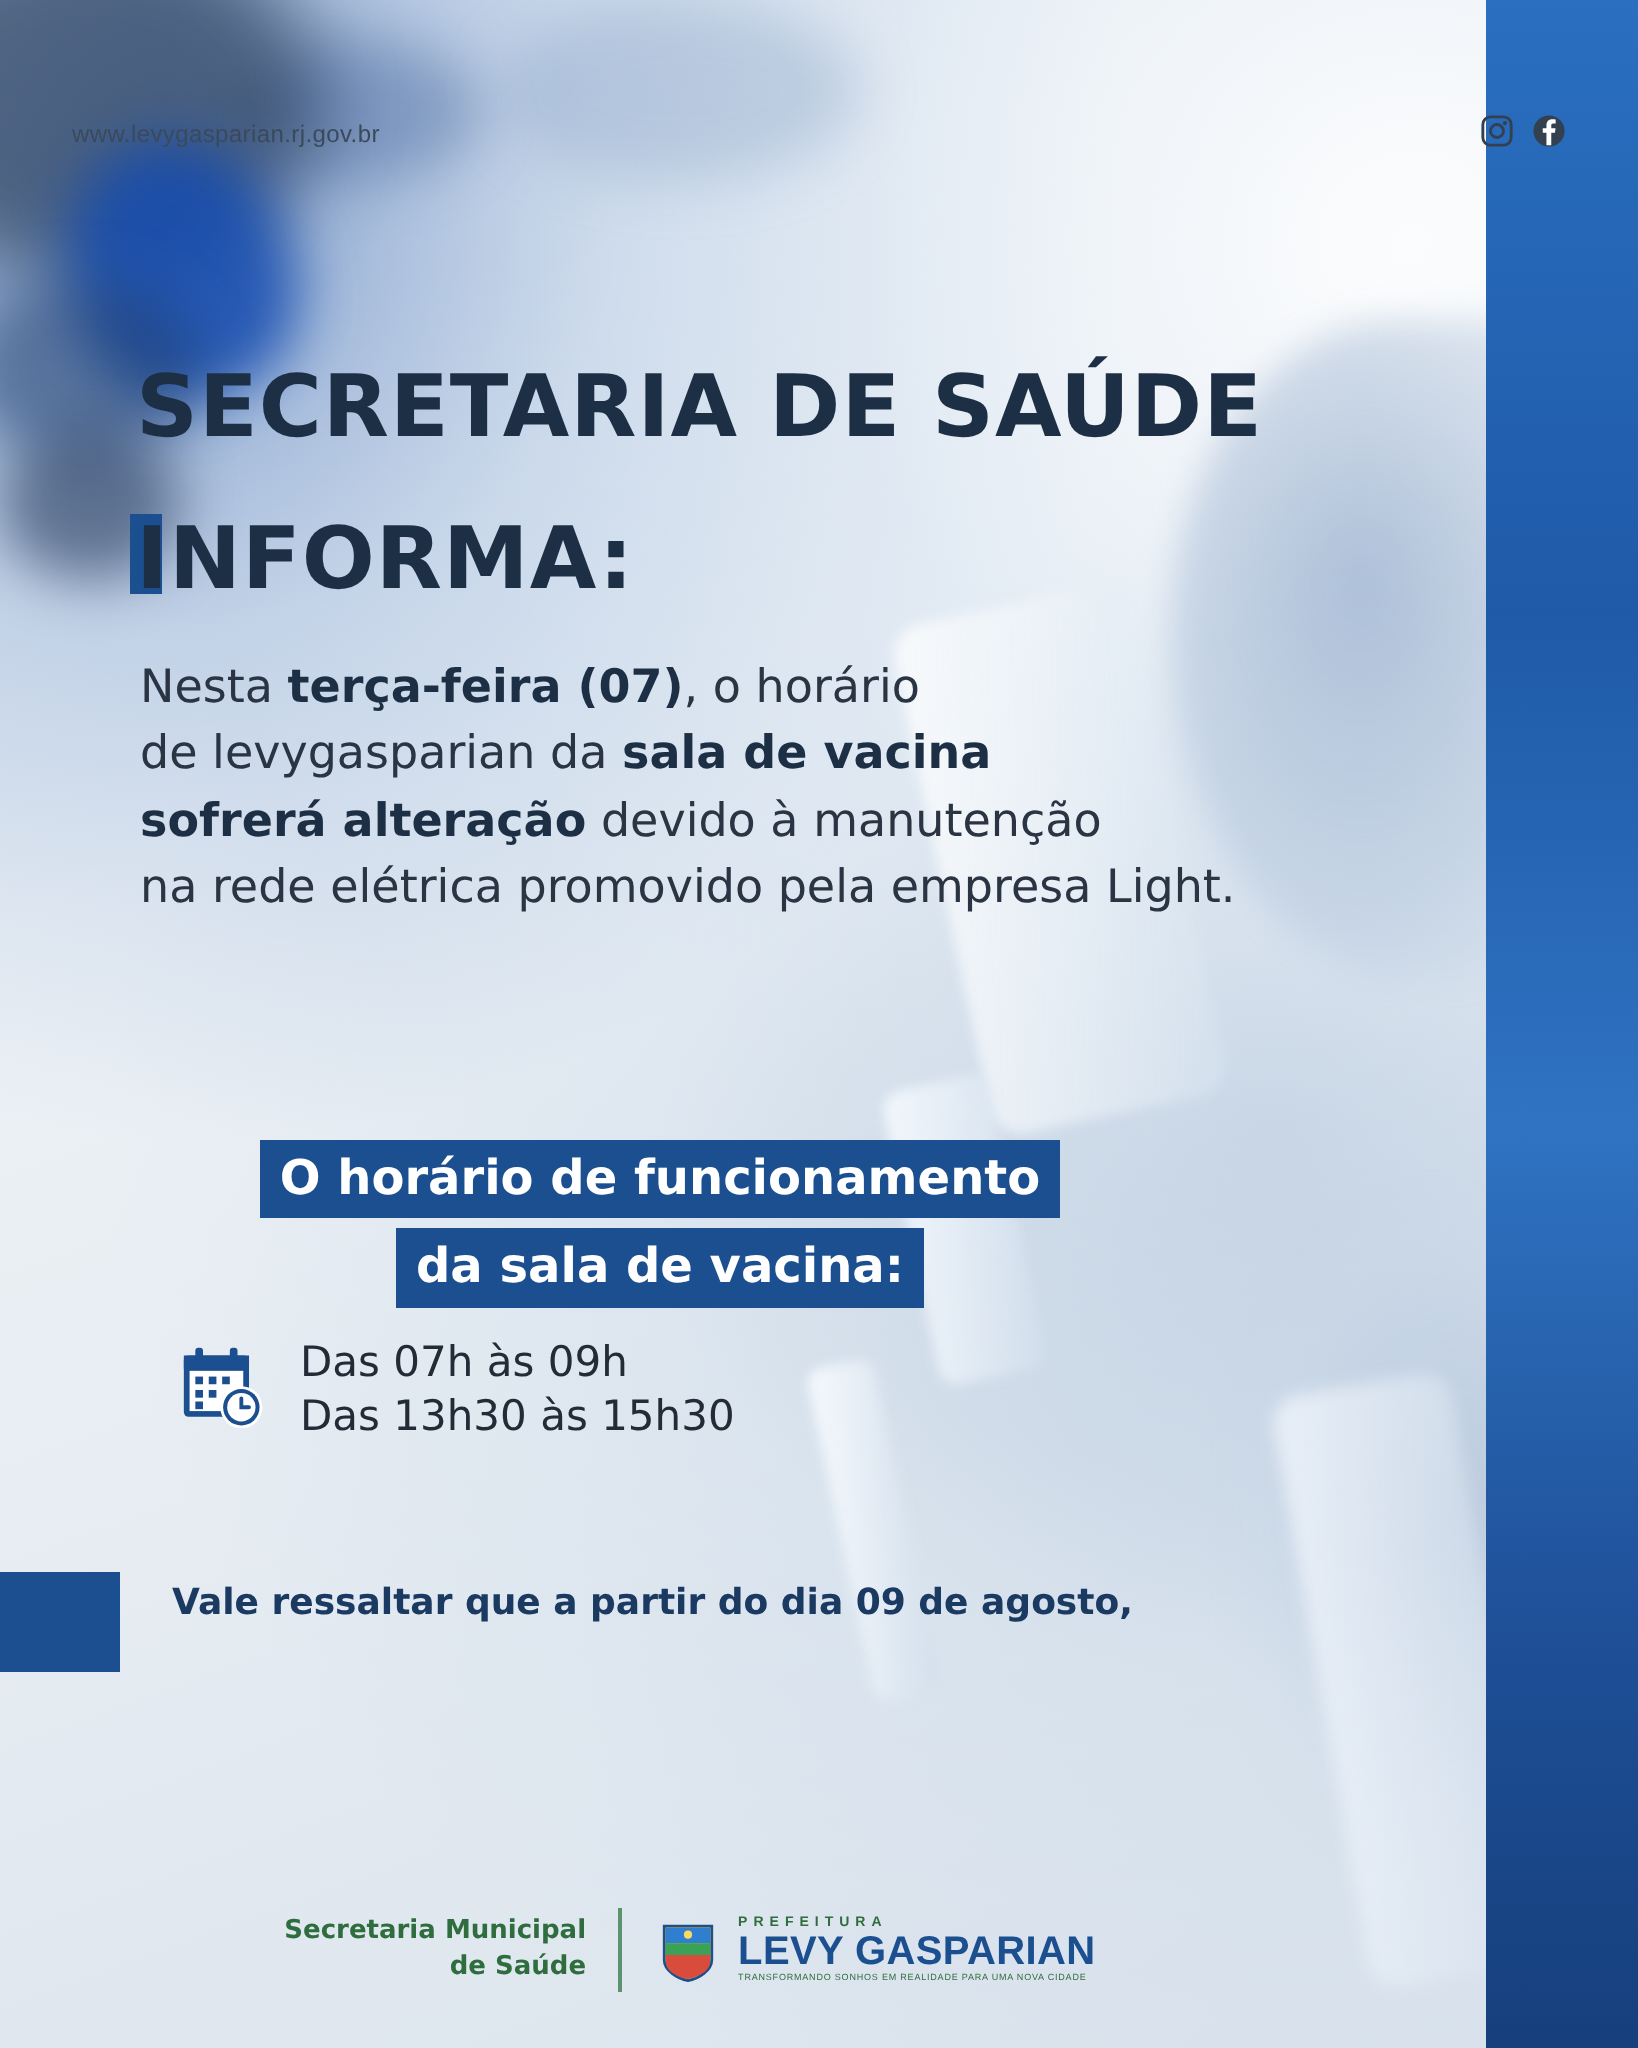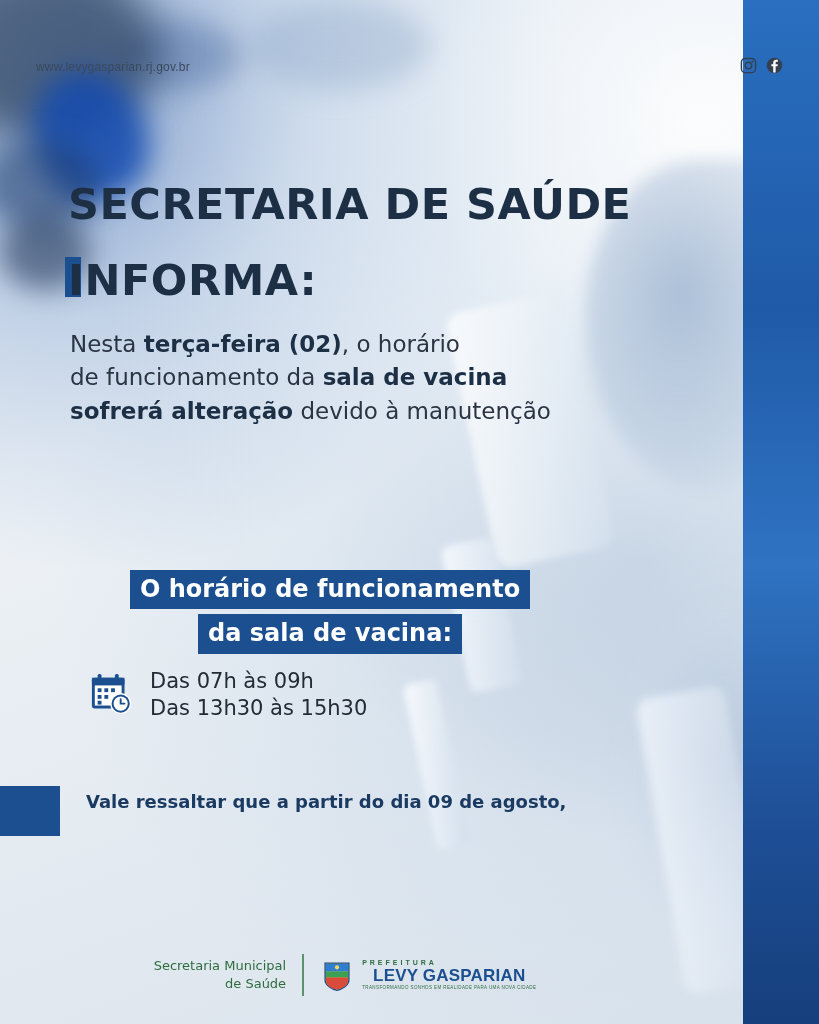--- a/index.html
+++ b/index.html
@@ -242,21 +242,21 @@
     bottom: 28px;
     width: 690px;
     display: flex;
     align-items: center;
     justify-content: center;
     gap: 16px;
   }
   .footer-left {
     text-align: right;
     font-size: 13px;
-    font-weight: normal;
+    font-weight: bold;
     color: #2f6d3f;
     line-height: 1.35;
     font-family: "DejaVu Sans", sans-serif;
   }
   .footer-div {
     width: 2px;
     height: 42px;
     background: #3b7d4c;
     opacity: 0.8;
   }
@@ -271,21 +271,21 @@
   .footer-brand {
     line-height: 1.1;
   }
   .footer-brand .pref {
     font-size: 7px;
     letter-spacing: 3px;
     color: #2f6d3f;
     font-weight: bold;
   }
   .footer-brand .city {
-    font-size: 17px;
+    font-size: 20px;
     font-weight: bold;
     color: #1b4f8f;
     letter-spacing: 0.2px;
     text-align: center;
   }
   .footer-brand .tag {
     font-size: 4.5px;
     letter-spacing: 0.4px;
     color: #2f6d3f;
   }
@@ -350,28 +350,29 @@
   <div class="headline">
     <div class="line1">SECRETARIA DE SAÚDE</div>
     <div class="line2-wrap">
       <span class="accent-block"></span>
       <span class="line2">INFORMA:</span>
     </div>
   </div>
 
   <div class="body-text">
     <div>
-      <span>Nesta </span><b>terça-feira (02)</b><span>, o horário</span>
+      <span>Nesta </span><b>terça-feira (07)</b><span>, o horário</span>
     </div>
     <div>
-      <span>de funcionamento da </span><b>sala de vacina</b>
+      <span>de levygasparian da </span><b>sala de vacina</b>
     </div>
     <div>
       <b>sofrerá alteração</b><span> devido à manutenção</span>
     </div>
+    <div>na rede elétrica promovido pela empresa Light.</div>
   </div>
 
   <div class="sched-head">
     <span class="l1">O horário de funcionamento</span><br>
     <span class="l2">da sala de vacina:</span>
   </div>
 
   <div class="hours">
     <span class="cal-icon">
       <svg width="46" height="46" viewBox="0 0 48 48" aria-hidden="true">

